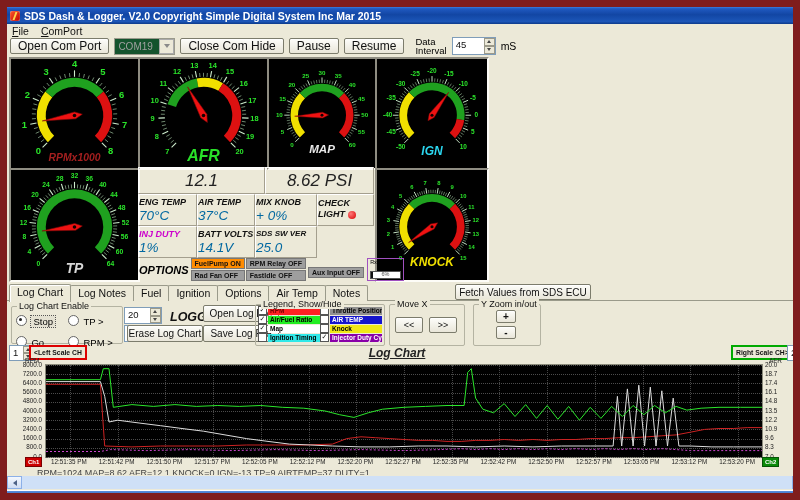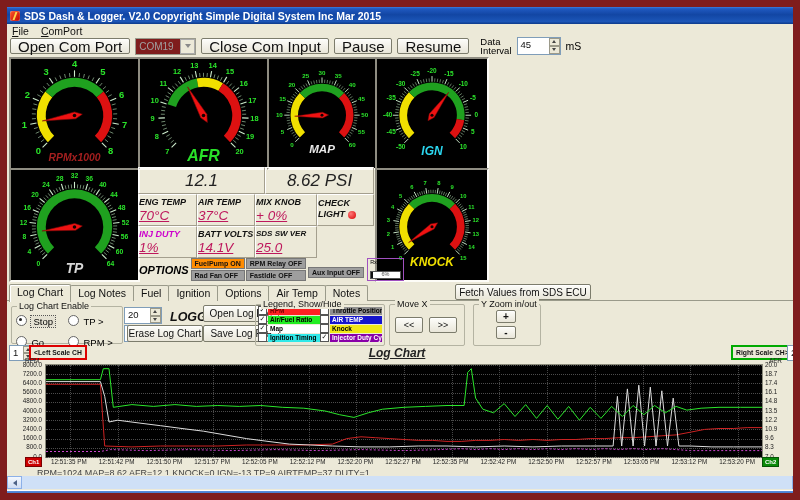--- a/index.html
+++ b/index.html
@@ -7,22 +7,22 @@
   
   .titlebar{position:absolute;top:0;left:0;right:0;height:17px;background:linear-gradient(180deg,#3a80e0 0%,#2059c0 10%,#1246a4 45%,#1c56b8 85%,#0d3a8a 100%);color:#fff;font-size:10.5px;font-weight:bold;display:flex;align-items:center;gap:4px;padding-left:3px;}
   .appicon{width:10px;height:10px;border-radius:2px;background:linear-gradient(135deg,#ff5a2a,#c00000);box-shadow:inset 0 0 1px #fff;position:relative;}
   .appicon::after{content:"";position:absolute;left:4px;top:1px;width:2px;height:8px;background:#ffd24a;transform:skewX(-20deg);}
   
   .menubar{position:absolute;top:17px;left:0;right:0;height:13px;font-size:10.5px;display:flex;gap:12px;padding-left:5px;align-items:center;background:#ece9d8;}
   .menuitem{display:inline-block;color:#111;}
   .menuitem::first-letter{text-decoration:underline;}
   
   .toolbar{position:absolute;top:30px;left:0;right:0;height:18px;display:flex;align-items:center;gap:5px;padding-left:3px;font-size:10.5px;}
-  .btn{background:linear-gradient(180deg,#fdfdfa,#e9e6d9);border:1px solid #7c7c6c;border-radius:2px;font-size:15px;font-family:"Liberation Sans",sans-serif;padding:1px 7px;height:16px;line-height:13px;color:#111;box-shadow:inset 0 1px 0 #fff;}
-  .combo{display:inline-flex;align-items:center;height:15px;border:1px solid #9a9a8c;background:#7f1d1d;color:#a0a0a0;font-size:10px;padding-left:3px;width:56px;justify-content:space-between;}
+  .btn{background:linear-gradient(180deg,#fdfdfa,#e9e6d9);border:1px solid #7c7c6c;border-radius:2px;font-size:12px;font-family:"Liberation Sans",sans-serif;padding:1px 7px;height:16px;line-height:13px;color:#111;box-shadow:inset 0 1px 0 #fff;}
+  .combo{display:inline-flex;align-items:center;height:15px;border:1px solid #9a9a8c;background:#14532d;color:#a0a0a0;font-size:10px;padding-left:3px;width:56px;justify-content:space-between;}
   .combo .drop{width:13px;height:13px;background:#ece9d8;border:1px solid #aaa;display:flex;align-items:center;justify-content:center;}
   .combo .drop::after{content:"";border-left:3px solid transparent;border-right:3px solid transparent;border-top:4px solid #8a8a8a;}
   .intlabel{font-size:9.5px;line-height:9px;text-align:left;margin-left:6px;}
   .spin{display:inline-flex;border:1px solid #7f9db9;background:#fff;height:15px;align-items:stretch;}
   .spin .sval{font-size:9.5px;padding:1px 2px 0 3px;min-width:20px;color:#111;}
   .sarrows{width:11px;display:flex;flex-direction:column;}
   .sarrows i{flex:1;background:#ece9d8;border:1px solid #9c9a8a;position:relative;display:block;}
   .sarrows i::after{content:"";position:absolute;left:2px;border-left:2.5px solid transparent;border-right:2.5px solid transparent;}
   .sarrows .up::after{top:1px;border-bottom:3px solid #444;}
   .sarrows .dn::after{top:1px;border-top:3px solid #444;}
@@ -30,21 +30,21 @@
   .gcell{position:absolute;background:#000;border:2px solid;border-color:#8f8d82 #fdfcf7 #fdfcf7 #8f8d82;}
   .gcell svg{width:100%;height:100%;display:block;}
   
   #readouts{position:absolute;left:131px;top:160px;width:236px;height:112px;}
   .bigrow{display:grid;grid-template-columns:127px 109px;height:27px;border-radius:6px;}
   .bigcell{border:1px solid;border-color:#fff #a49f8e #a49f8e #fff;display:flex;align-items:center;justify-content:center;font-size:17px;font-style:italic;color:#222;}
   .r4{display:grid;grid-template-columns:59px 58px 62px 57px;}
   .rcell{border:1px solid;border-color:#fff #a49f8e #a49f8e #fff;height:30px;text-align:left;overflow:hidden;}
   .rlabel{font-size:9px;font-weight:bold;font-style:italic;color:#111;line-height:10px;padding-top:2px;}
   .rlabel.magenta{color:#cc00cc;}
-  .rvalue{font-size:13.5px;font-style:italic;color:#be185d;line-height:17px;text-decoration:underline;}
+  .rvalue{font-size:13.5px;font-style:italic;color:#0369a1;line-height:17px;}
   .led{display:inline-block;border-radius:50%;}
   .led.red{width:8px;height:8px;background:radial-gradient(circle at 35% 35%,#ff7a7a,#d80000);vertical-align:middle;}
   .led.green{width:6px;height:6px;background:radial-gradient(circle at 35% 35%,#8dff8d,#12b412);}
   .led.off{width:6px;height:6px;background:radial-gradient(circle at 35% 35%,#fff,#d4d2c6);border:1px solid #aaa;box-sizing:border-box;}
   .led.big-off{width:9px;height:9px;background:radial-gradient(circle at 35% 35%,#fff,#cfccc0);border:1px solid #999;box-sizing:border-box;}
   
   #optionsrow{display:flex;height:23px;align-items:center;}
   #options-label{font-size:11px;font-weight:bold;font-style:italic;padding:0 2px 0 1px;}
   #badges-grid{display:grid;grid-template-columns:auto auto;gap:1px;}
   .badge{font-size:7px;font-weight:bold;color:#111;background:#9e9e9e;padding:1px 3px;border:1px solid #777;white-space:nowrap;}
@@ -127,21 +127,21 @@
     <span class="menuitem">File</span>
     <span class="menuitem">ComPort</span>
   </div>
 
   <div class="toolbar">
     <button class="btn">Open Com Port</button>
     <span class="combo">
       <span>COM19</span>
       <span class="drop"></span>
     </span>
-    <button class="btn">Close Com Input</button>
+    <button class="btn">Close Com Hide</button>
     <button class="btn">Pause</button>
     <button class="btn">Resume</button>
     <span class="intlabel">
       <span>Data</span><br>
       <span>Interval</span>
     </span>
     <span class="spin" style="height:16px">
       <span class="sval" style="min-width:26px">45</span>
       <span class="sarrows">
           <i class="up"></i>

